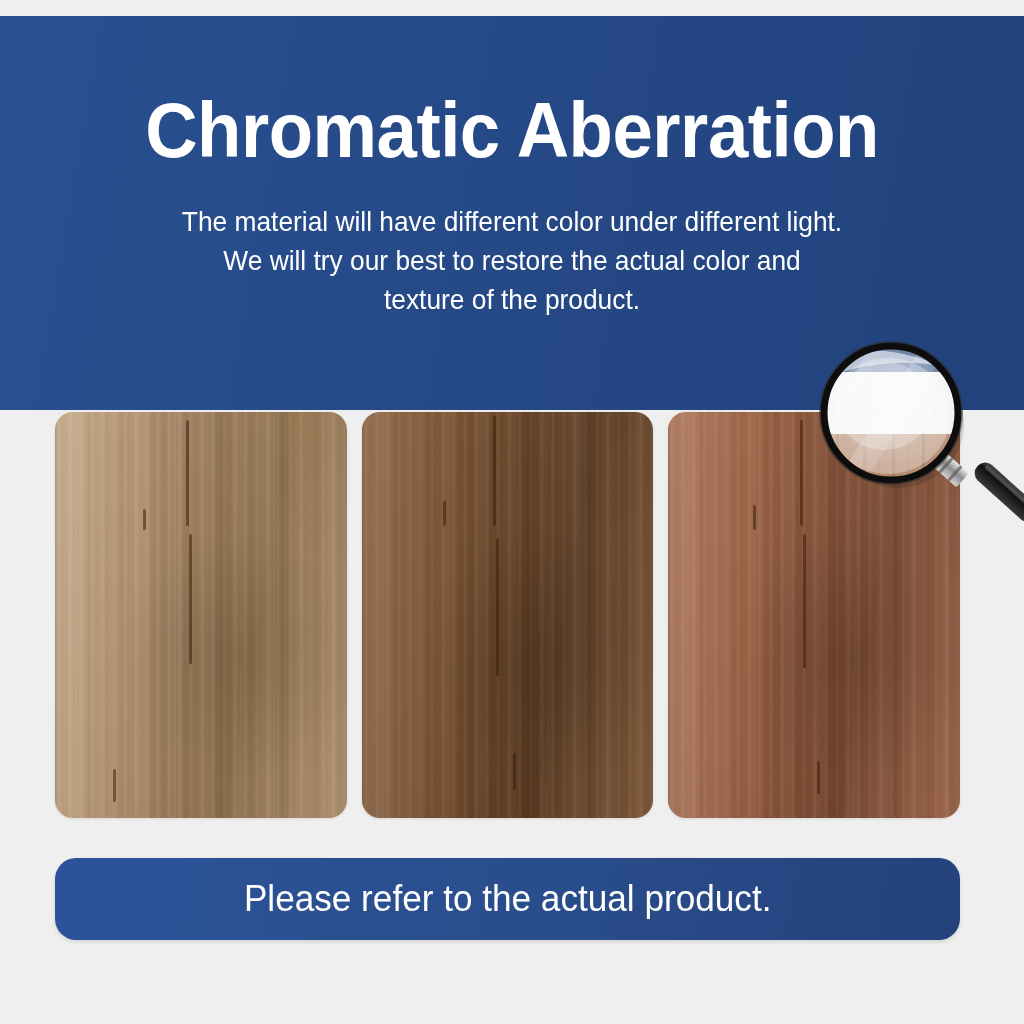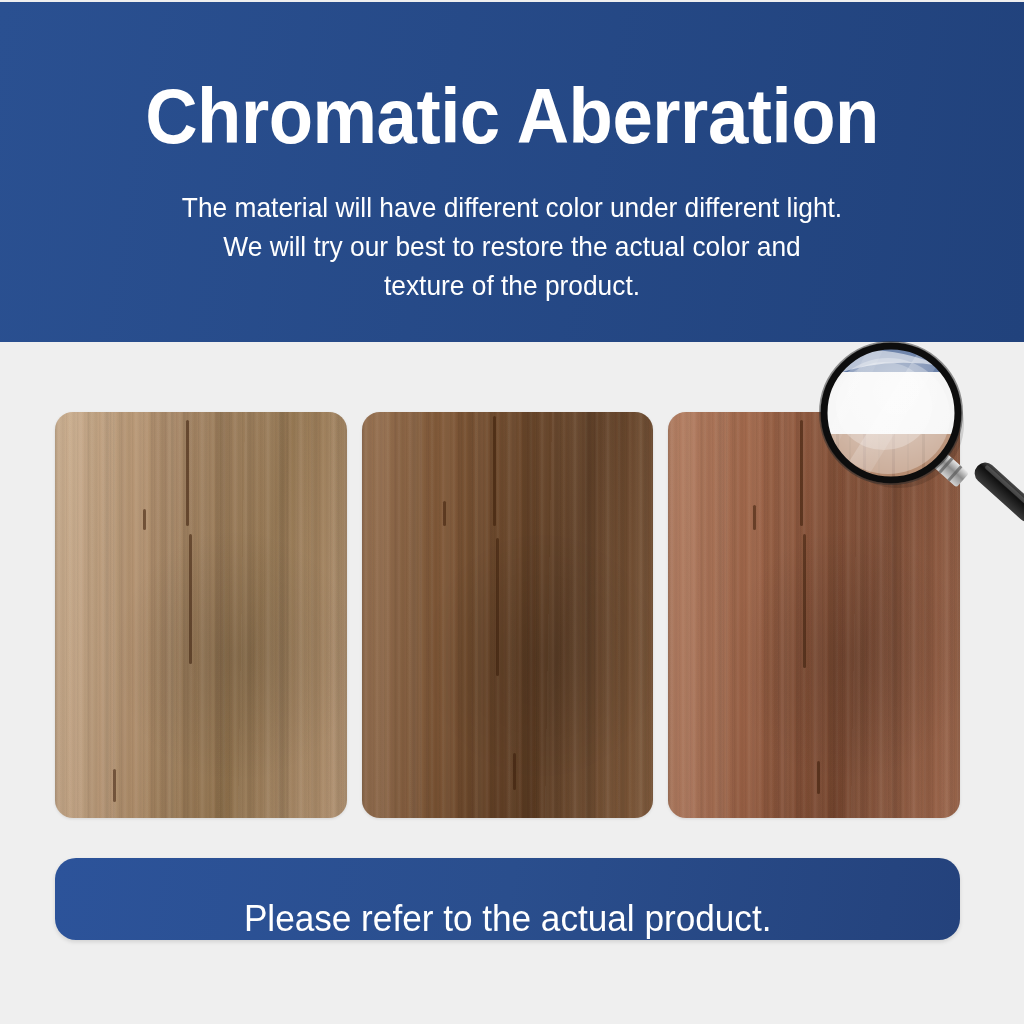--- a/index.html
+++ b/index.html
@@ -6,21 +6,21 @@
   html, body { width:1024px; height:1024px; }
   body {
     background:#efefef;
     font-family:"Liberation Sans", sans-serif;
     position:relative;
     overflow:hidden;
   }
 
   
   #header {
-    position:absolute; left:0; top:2px; width:1024px; height:340px;
+    position:absolute; left:0; top:16px; width:1024px; height:394px;
     background:linear-gradient(100deg,#2a5091 0%,#27497f 55%,#21427c 100%);
     overflow:hidden;
   }
   #header-title {
     position:absolute; left:0; top:74px; width:1024px;
     text-align:center;
     color:#ffffff;
     font-size:78px;
     font-weight:bold;
     letter-spacing:-0.5px;
@@ -93,21 +93,21 @@
     width:206px; height:200px;
     pointer-events:none;
   }
 
   
   #bottom-banner {
     position:absolute; left:55px; top:858px;
     width:905px; height:82px;
     background:linear-gradient(100deg,#2c539a 0%,#2a4e8d 50%,#24427c 100%);
     border-radius:21px;
-    display:flex; align-items:flex-end; justify-content:center;
+    display:flex; align-items:center; justify-content:center;
     box-shadow:0 2px 4px rgba(0,0,0,0.12);
   }
   #bottom-banner-text {
     color:#ffffff;
     font-size:37px;
     font-weight:500;
     transform:scaleX(0.95);
     white-space:nowrap;
   }
 </style>

